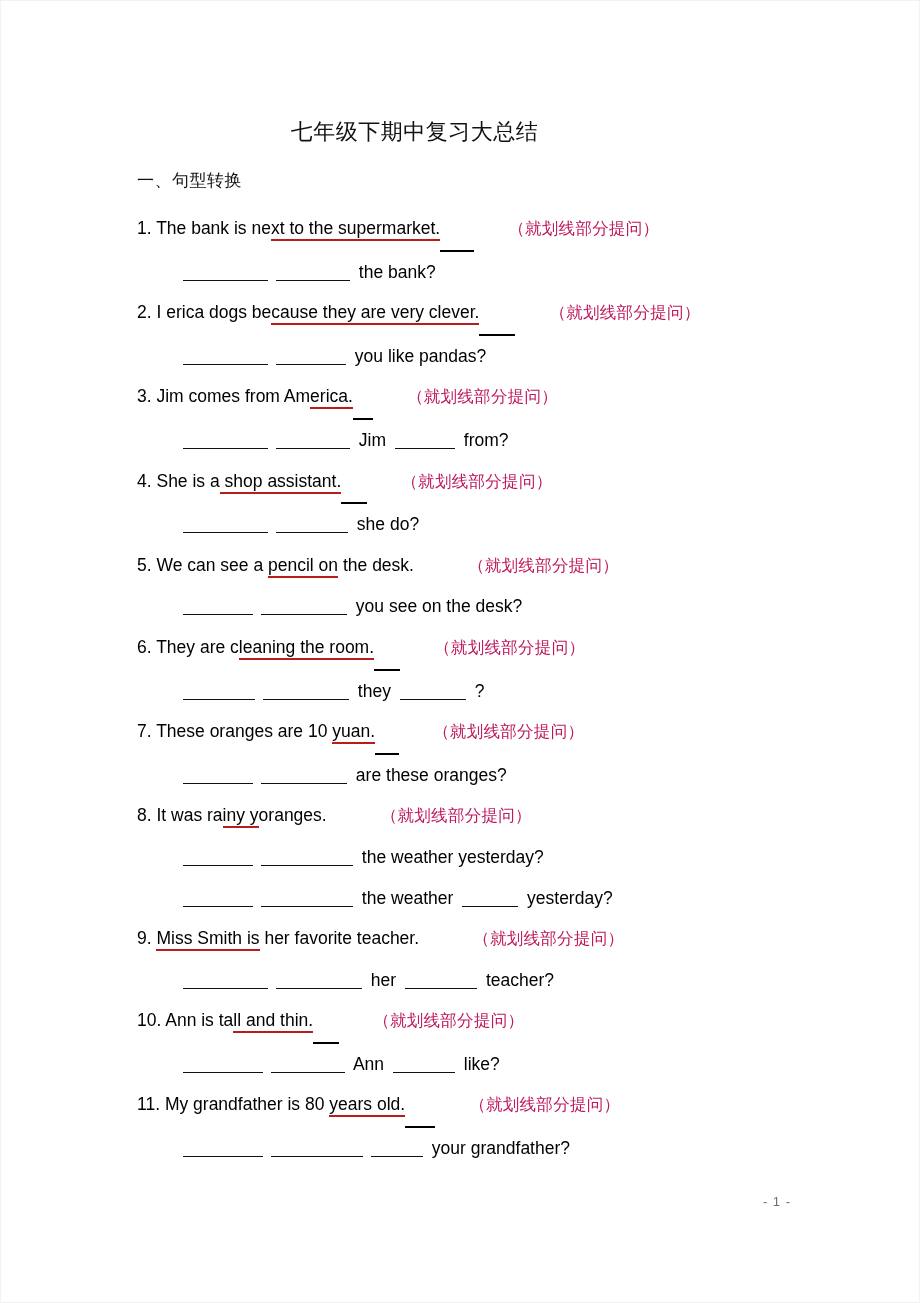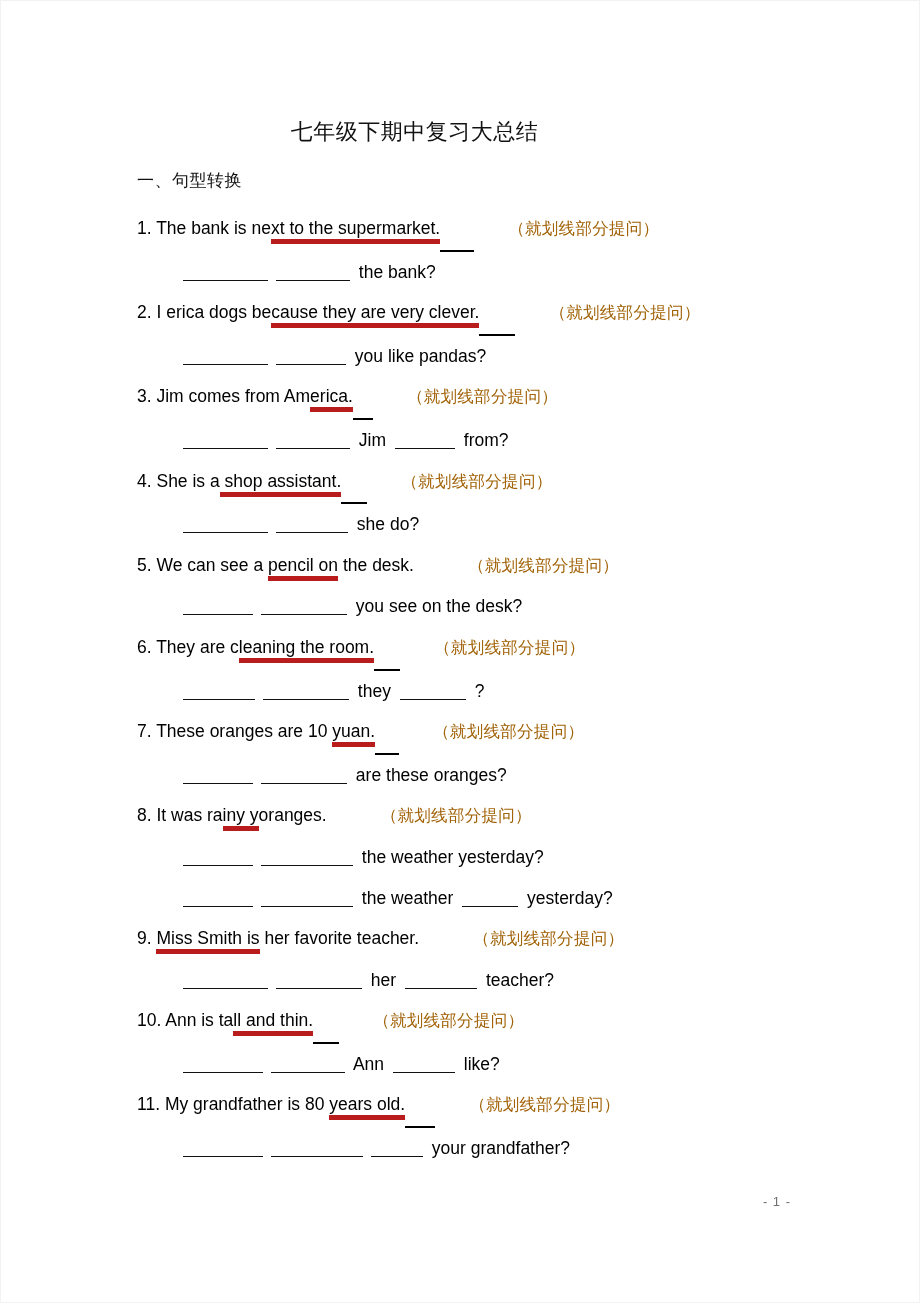--- a/index.html
+++ b/index.html
@@ -86,21 +86,21 @@
   .qline.prompt {
     padding-left: 0;
   }
 
   .qline.answer {
     padding-left: 42px;
   }
 
   
   .u {
-    border-bottom: 5px solid #b91c1c;
+    border-bottom: 2px solid #b91c1c;
     padding-bottom: 1px;
   }
 
   
   .utail {
     display: inline-block;
     border-bottom: 2px solid #000;
     vertical-align: baseline;
     padding-bottom: 1px;
   }
@@ -110,21 +110,21 @@
     display: inline-block;
     border-bottom: 1.6px solid #111;
     vertical-align: -3px;
     margin: 0 4px;
     height: 0.95em;
   }
 
   .cn {
     font-family: "DejaVu Serif", "Liberation Serif", serif;
     font-size: 16.5px;
-    color: #a16207;
+    color: #be185d;
     letter-spacing: 0.3px;
   }
   .gap-md { display: inline-block; width: 34px; }
   .gap-lg { display: inline-block; width: 54px; }
 
   
   .page-footer {
     position: absolute;
     right: 128px;
     top: 1193px;

